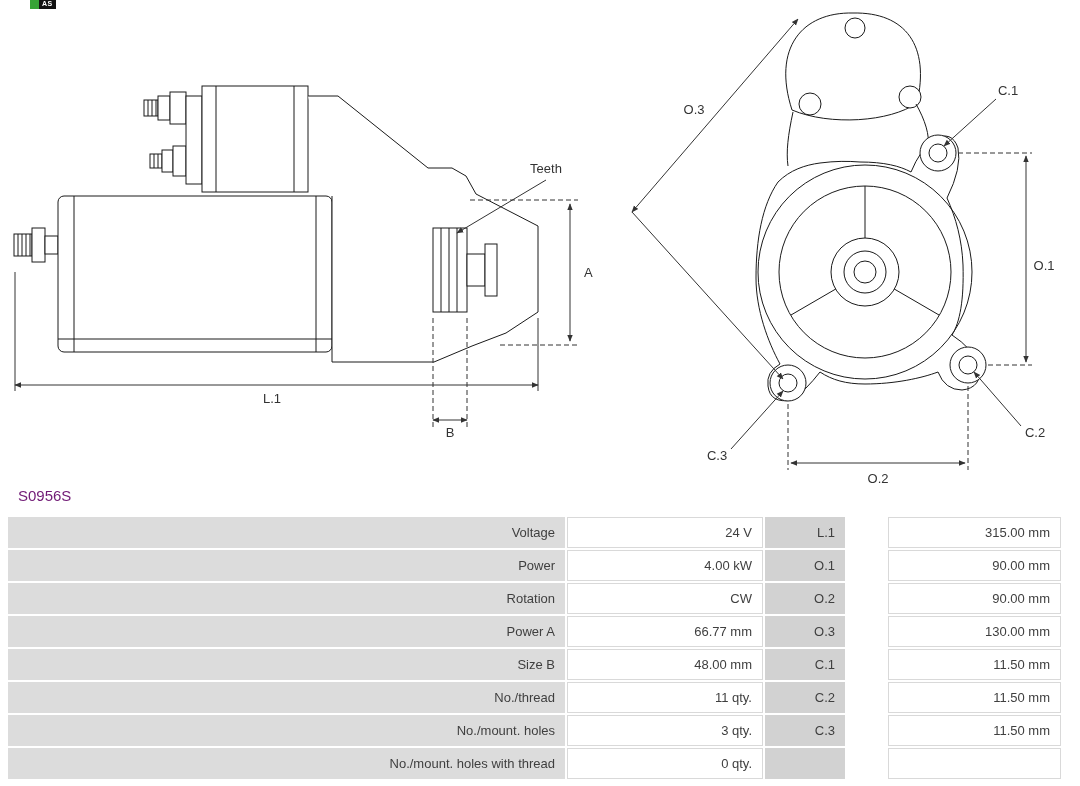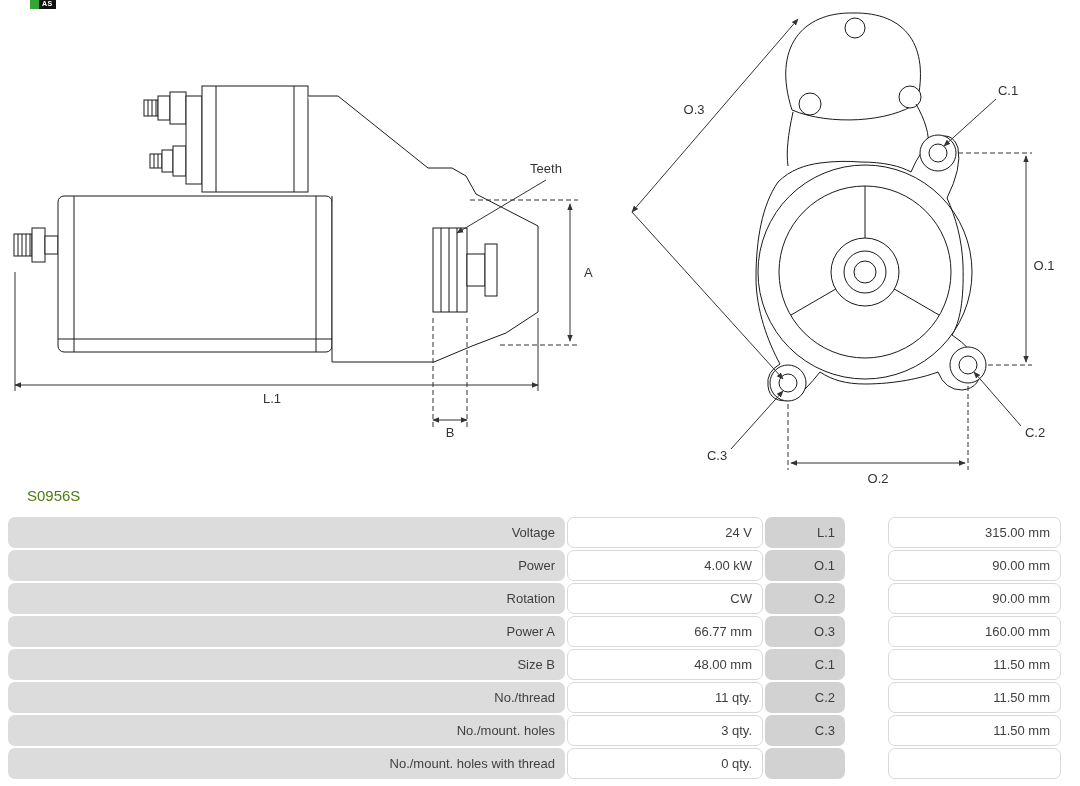--- a/index.html
+++ b/index.html
@@ -4,26 +4,26 @@
 <style>
   html,body{margin:0;padding:0;background:#fff;}
   .page{position:relative;width:1080px;height:786px;background:#fff;overflow:hidden;
         font-family:"Liberation Sans",sans-serif;color:#3c3c3c;}
   .logo{position:absolute;left:30px;top:-2px;display:flex;align-items:stretch;height:11px;}
   .logo .logo-green{width:9px;background:#36a335;}
   .logo .logo-black{background:#111;color:#fff;font-size:7px;line-height:11px;padding:0 3px;
         font-weight:bold;letter-spacing:.5px;}
   .diagram-area{position:absolute;left:0;top:0;width:1080px;height:508px;}
   svg text{font-family:"Liberation Sans",sans-serif;font-size:13px;fill:#333;}
-  .part-number{position:absolute;left:27px;top:487px;font-size:15px;color:#4d7c0f;}
+  .part-number{position:absolute;left:18px;top:487px;font-size:15px;color:#701a75;}
   .specs{position:absolute;left:8px;top:517px;width:1055px;
          display:grid;grid-template-columns:557px 196px 80px 214px;gap:2px;}
   .row{display:contents;}
   .cell{height:31px;box-sizing:border-box;display:flex;align-items:center;
-        justify-content:flex-end;padding:0 10px;font-size:13px;color:#3f3f3f;border-radius:7px;}
+        justify-content:flex-end;padding:0 10px;font-size:13px;color:#3f3f3f;}
   .cell.label{background:#dcdcdc;}
   .cell.value{background:#fff;border:1px solid #d9d9d9;padding-left:42px;}
   .cell.label2{background:#d2d2d2;}
   .cell.value2{background:#fff;border:1px solid #d9d9d9;margin-left:41px;}
 </style>
 </head>
 <body>
 
 <div class="page">
 
@@ -189,21 +189,21 @@
     <div class="row">
       <div class="cell label">Rotation</div>
       <div class="cell value">CW</div>
       <div class="cell label2">O.2</div>
       <div class="cell value2">90.00 mm</div>
     </div>
     <div class="row">
       <div class="cell label">Power A</div>
       <div class="cell value">66.77 mm</div>
       <div class="cell label2">O.3</div>
-      <div class="cell value2">160.00 mm</div>
+      <div class="cell value2">130.00 mm</div>
     </div>
     <div class="row">
       <div class="cell label">Size B</div>
       <div class="cell value">48.00 mm</div>
       <div class="cell label2">C.1</div>
       <div class="cell value2">11.50 mm</div>
     </div>
     <div class="row">
       <div class="cell label">No./thread</div>
       <div class="cell value">11 qty.</div>

